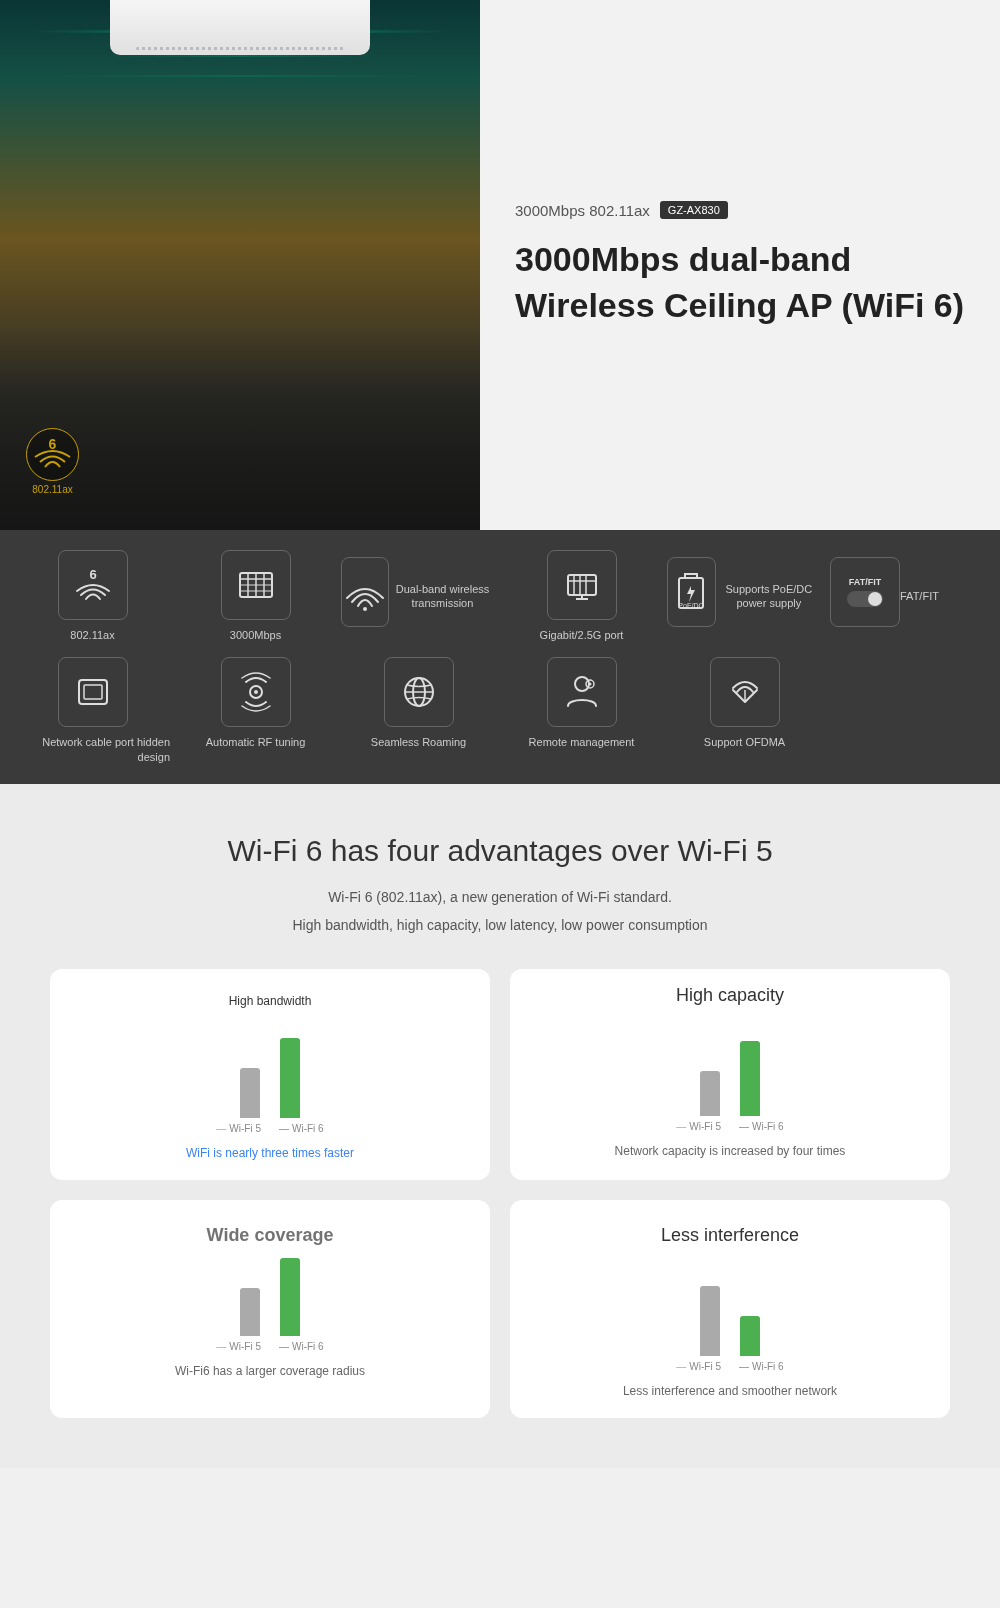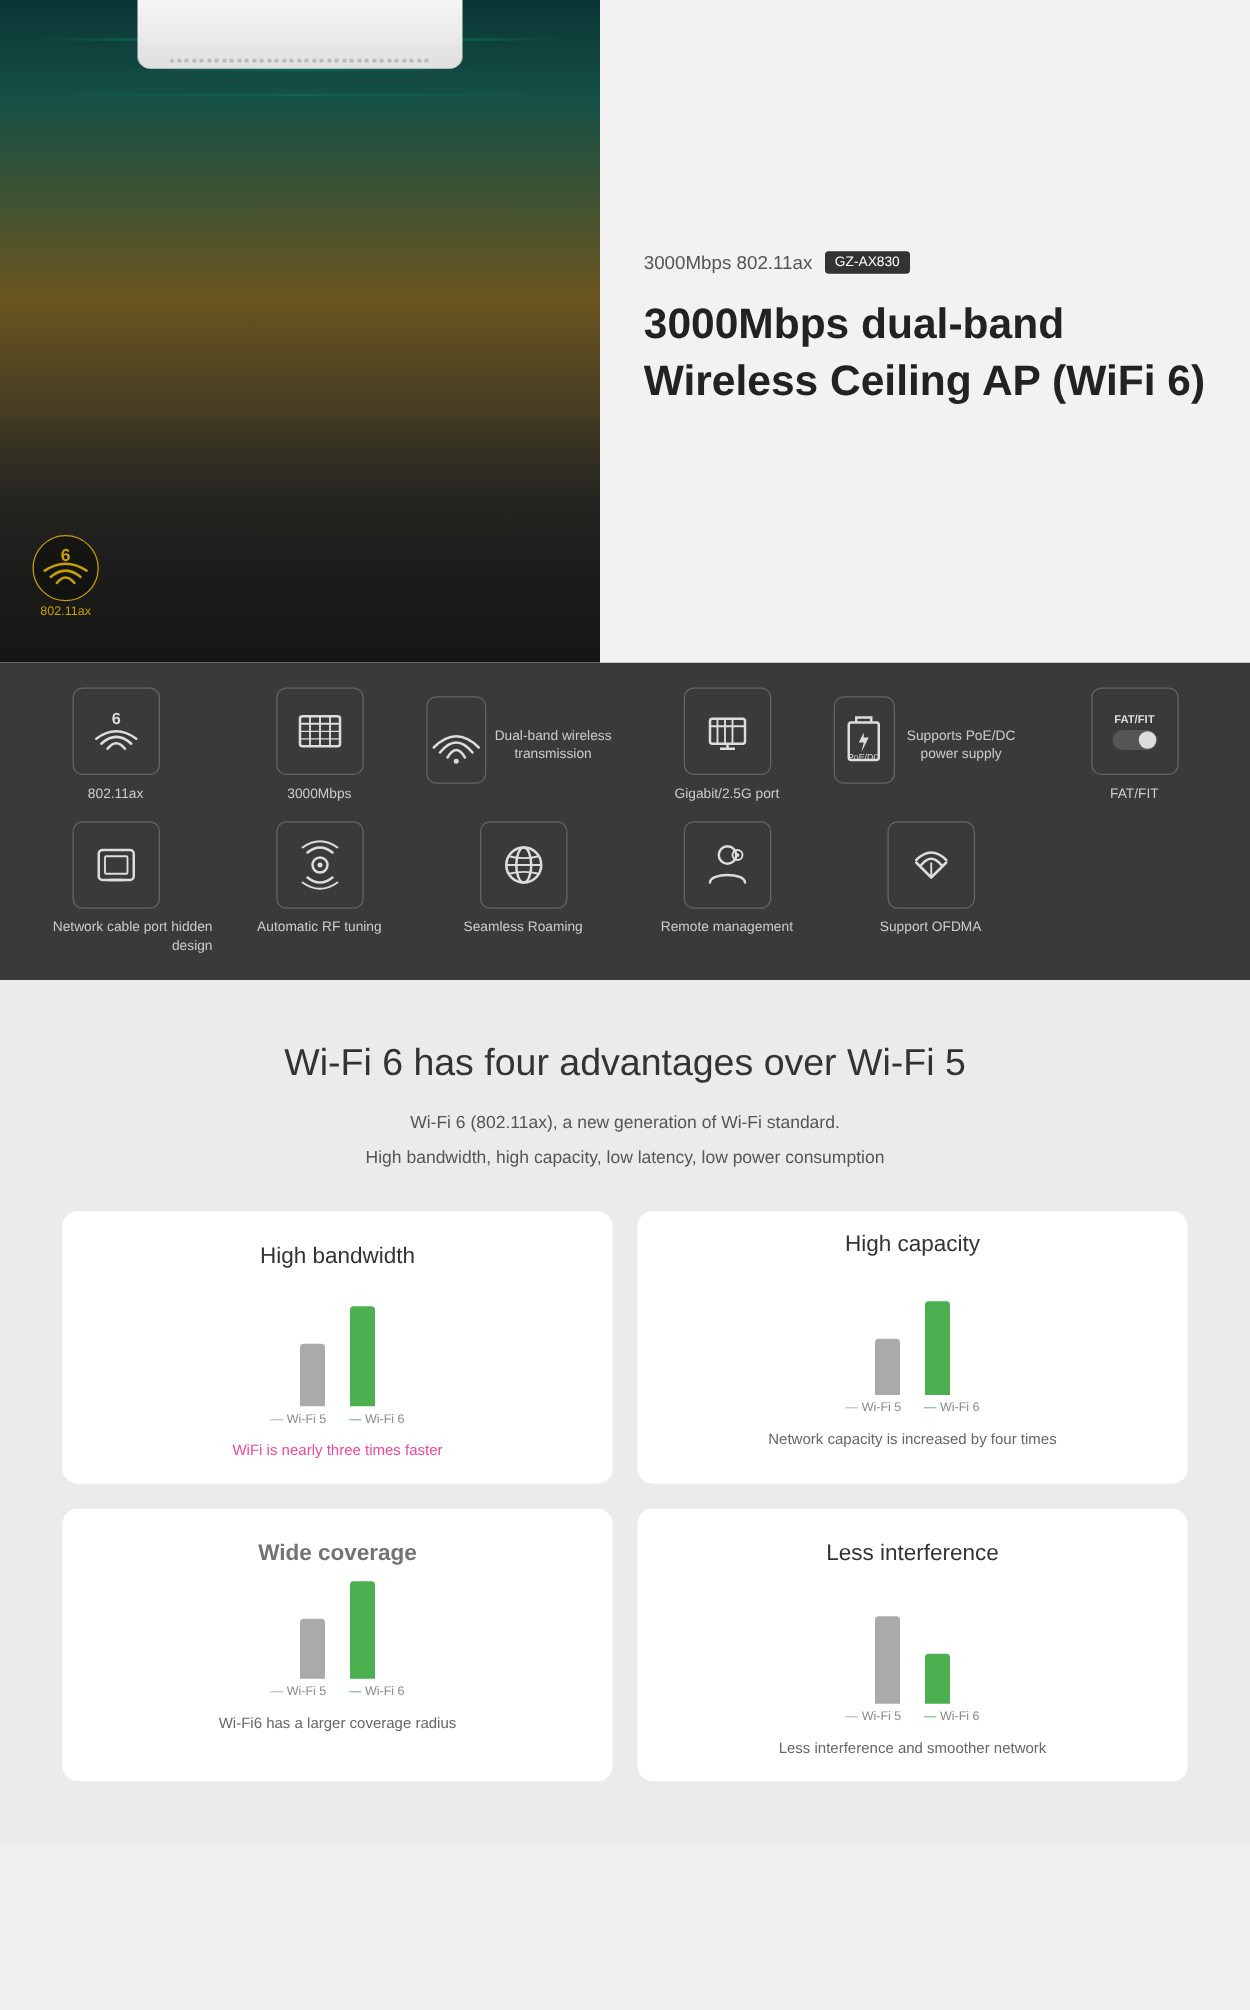--- a/index.html
+++ b/index.html
@@ -111,21 +111,21 @@
         <svg width="44" height="44" viewBox="0 0 44 44" fill="none">
           <rect x="10" y="8" width="24" height="30" rx="2" stroke="#ddd" stroke-width="2"></rect>
           <path d="M16 8 L16 4 L28 4 L28 8" stroke="#ddd" stroke-width="2" fill="none"></path>
           <path d="M22 16 L18 24 L22 24 L20 32 L26 20 L22 20 Z" fill="#ddd"></path>
           <text x="22" y="38" text-anchor="middle" fill="#ddd" font-size="7">PoE/DC</text>
         </svg>
       </div>
       <span style="font-size:11px;color:#ccc;line-height:1.3;">Supports PoE/DC power supply</span>
     </div>
 
-    <div style="display:flex;flex-direction:column;align-items:center;text-align:center;">
+    <div style="display:flex;flex-direction:row;align-items:center;text-align:center;">
       <div style="width:70px;height:70px;border:1.5px solid #666;border-radius:8px;display:flex;align-items:center;justify-content:center;margin-bottom:8px; flex-direction:column; gap:4px;">
         <span style="color:#ddd; font-size:9px; font-weight:bold;">FAT/FIT</span>
         <div style="width:36px; height:16px; background:#555; border-radius:8px; position:relative; display:flex; align-items:center;">
           <div style="width:14px; height:14px; background:#ddd; border-radius:50%; position:absolute; right:1px;"></div>
         </div>
       </div>
       <span style="font-size:11px;color:#ccc;line-height:1.3;">FAT/FIT</span>
     </div>
   </div>
 
@@ -199,36 +199,36 @@
 <div style="background:#ebebeb; padding:50px 50px 50px; text-align:center;">
   <h2 style="font-size:30px; font-weight:300; color:#333; margin-bottom:15px;">Wi-Fi 6 has four advantages over Wi-Fi 5</h2>
   <div style="font-size:14px; color:#555; line-height:2; margin-bottom:30px;">
     <div>Wi-Fi 6 (802.11ax), a new generation of Wi-Fi standard.</div>
     <div>High bandwidth, high capacity, low latency, low power consumption</div>
   </div>
 
   <div style="display:grid; grid-template-columns:1fr 1fr; gap:20px;">
 
     <div style="background:#fff; border-radius:12px; padding:25px 20px 20px; text-align:center;">
-      <div style="font-size:18px; color:#333; margin-bottom:20px; font-weight:400;">High bandwidth</div>
+      <div style="font-size:12px; color:#333; margin-bottom:20px; font-weight:400;">High bandwidth</div>
       <div style="display:flex; align-items:flex-end; justify-content:center; gap:20px; height:90px; margin-bottom:5px;">
         <div style="width:20px; height:50px; background:#aaa; border-radius:3px 3px 0 0;"></div>
         <div style="width:20px; height:80px; background:#4CAF50; border-radius:3px 3px 0 0;"></div>
       </div>
       <div style="display:flex; gap:18px; justify-content:center; margin-bottom:12px; font-size:10px; color:#888;">
         <span style="display:flex;align-items:center;gap:3px;">
             <span style="color:#aaa;">—</span>
             <span>Wi-Fi 5</span>
           </span>
         <span style="display:flex;align-items:center;gap:3px;">
             <span style="color:#4CAF50;">—</span>
             <span>Wi-Fi 6</span>
           </span>
       </div>
-      <div style="font-size:12px; color:#ec4899;">WiFi is nearly three times faster</div>
+      <div style="font-size:12px; color:#3b82f6;">WiFi is nearly three times faster</div>
     </div>
 
     <div style="background:#fff; border-radius:12px; padding:16px 20px 20px; text-align:center;">
       <div style="font-size:18px; color:#333; margin-bottom:20px; font-weight:400;">High capacity</div>
       <div style="display:flex; align-items:flex-end; justify-content:center; gap:20px; height:90px; margin-bottom:5px;">
         <div style="width:20px; height:45px; background:#aaa; border-radius:3px 3px 0 0;"></div>
         <div style="width:20px; height:75px; background:#4CAF50; border-radius:3px 3px 0 0;"></div>
       </div>
       <div style="display:flex; gap:18px; justify-content:center; margin-bottom:12px; font-size:10px; color:#888;">
         <span style="display:flex;align-items:center;gap:3px;">

